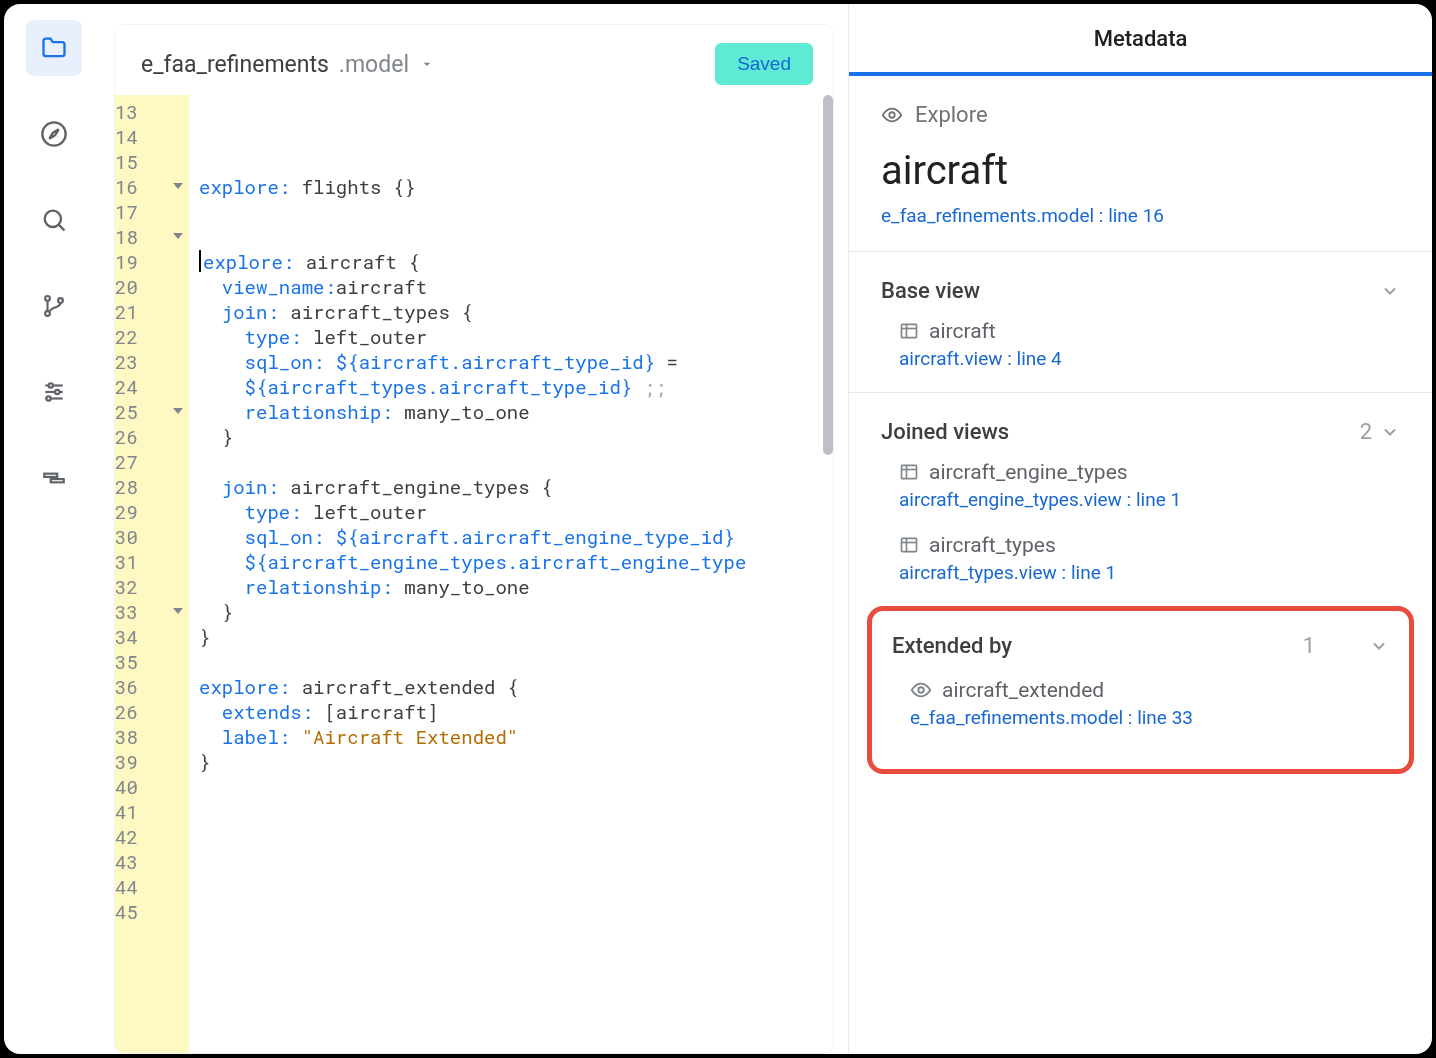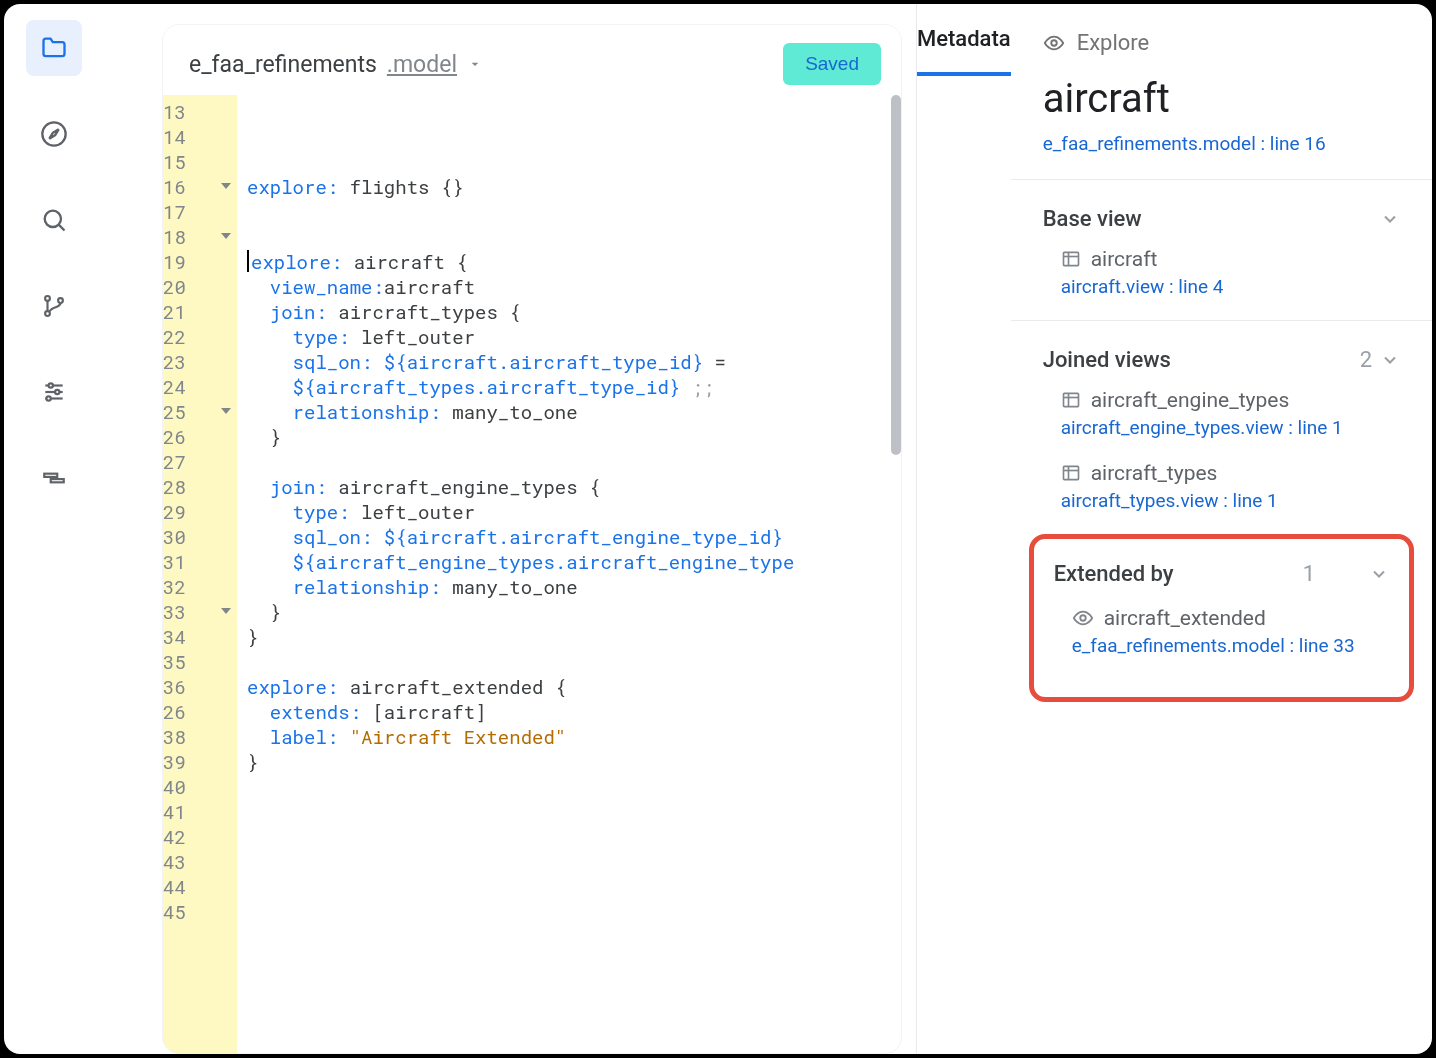--- a/index.html
+++ b/index.html
@@ -7,24 +7,24 @@
   .frame { background:#fff; border-radius:16px; width:1428px; height:1050px; margin:4px; display:flex; overflow:hidden; }
 
   
   .rail { width:100px; padding:16px 0; display:flex; flex-direction:column; align-items:center; gap:30px; }
   .rail .slot { width:56px; height:56px; border-radius:8px; display:flex; align-items:center; justify-content:center; color:#5f6368; cursor:pointer; }
   .rail .slot.active { background:#e8f0fe; color:#1a73e8; }
   .rail svg { display:block; }
 
   
   .center { flex:1; padding:20px 14px 0 10px; min-width:0; }
-  .editor-card { background:#fff; border:1px solid #f1f3f4; border-radius:17px; height:100%; display:flex; flex-direction:column; overflow:hidden;margin-left:48px; }
+  .editor-card { background:#fff; border:1px solid #f1f3f4; border-radius:10px; height:100%; display:flex; flex-direction:column; overflow:hidden; }
   .editor-header { display:flex; align-items:center; justify-content:space-between; padding:18px 20px 10px 26px; }
   .file-name { font-size:23px; color:#3c4043; display:flex; align-items:center; gap:10px; }
-  .file-name .dim { color:#80868b;text-decoration:underline; }
+  .file-name .dim { color:#80868b; }
   .file-name .chev { color:#80868b; }
   .saved-btn { background:#5eead4; color:#1967d2; font-size:19px; font-weight:500; padding:10px 22px; border:none; border-radius:6px; cursor:default; }
 
   .code-area { flex:1; display:flex; overflow:hidden; position:relative; font-family: "Roboto Mono", Menlo, Consolas, monospace; font-size:19px; line-height:25px; }
   .gutter { width:74px; color:#80868b; padding:4px 10px 0 0; user-select:none; background:#fef9c3; }
   .gutter .ln { height:25px; position:relative; }
   .fold { position:absolute; right:-4px; top:9px; width:0; height:0; border-left:5px solid transparent; border-right:5px solid transparent; border-top:6px solid #80868b; }
   .code { flex:1; padding:4px 0 0 10px; white-space:pre; position:relative; overflow:hidden; }
   .line { height:25px; position:relative; }
   .hl-strong { position:absolute; left:0; right:0; top:0; bottom:0; background:#e7ebee; z-index:-1; }
@@ -34,21 +34,21 @@
   .tok-kw { color:#1a73e8; }
   .tok-id { color:#3c4043; }
   .tok-pn { color:#3c4043; }
   .tok-dim{ color:#9aa0a6; }
   .tok-sql{ color:#1a73e8; }
   .tok-str{ color:#b56b00; }
 
   .code-scroll { position:absolute; right:0; top:0; width:10px; height:360px; background:#bdc1c6; border-radius:5px; }
 
   
-  .side { width:516px; border-left:1px solid #e8eaed; display:flex; flex-direction:row;justify-content:space-between; }
+  .side { width:584px; border-left:1px solid #e8eaed; display:flex; flex-direction:column;justify-content:space-between; }
   .tabs { display:flex; height:72px; }
   .tab { flex:1; display:flex; align-items:center; justify-content:center; font-size:22px; color:#5f6368; cursor:pointer; border-bottom:1px solid #e8eaed; }
   .tab.active { color:#202124; font-weight:500; border-bottom:4px solid #1a73e8; }
   .meta-body { padding:26px 32px 0 32px; overflow:auto; flex:1; }
   .obj-kind { display:flex; align-items:center; gap:12px; color:#737373; font-size:22px; margin-bottom:20px; }
   .obj-title { font-size:40px; color:#202124; margin-bottom:10px; }
   .loc { color:#1967d2; font-size:19px; margin-bottom:24px; cursor:pointer; }
   .sep { height:1px; background:#e8eaed; margin:6px -32px 26px -32px; }
   .section-hd { display:flex; align-items:center; font-size:22px; color:#3c4043; font-weight:500; margin-bottom:16px; }
   .section-hd .count { margin-left:auto; color:#9aa0a6; font-weight:400; padding-right:8px; }

